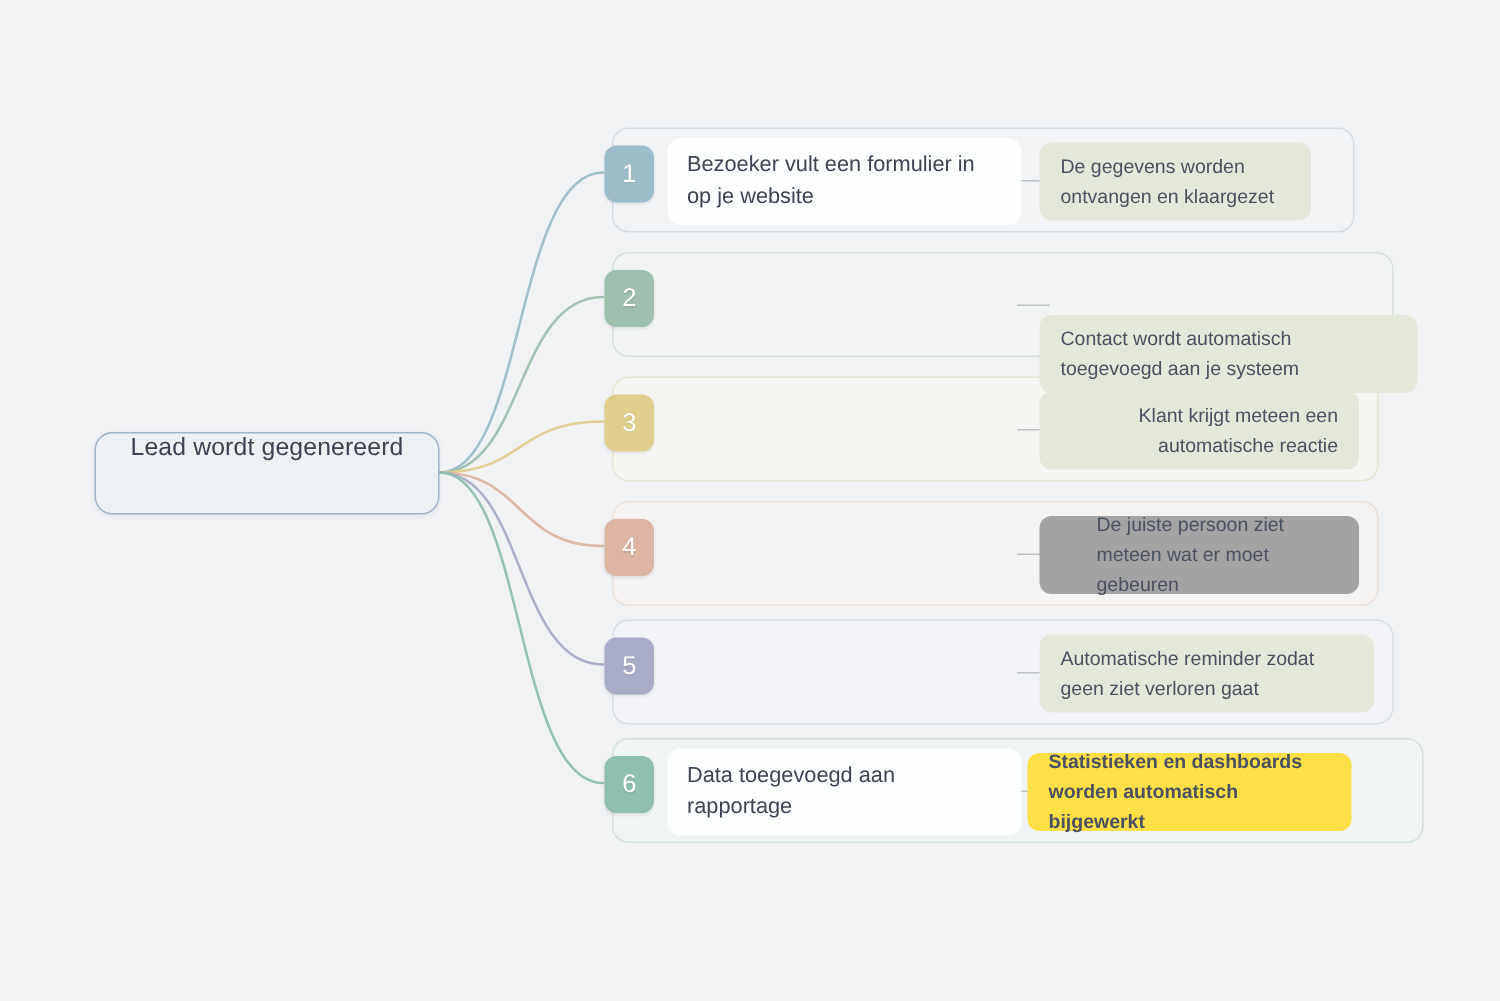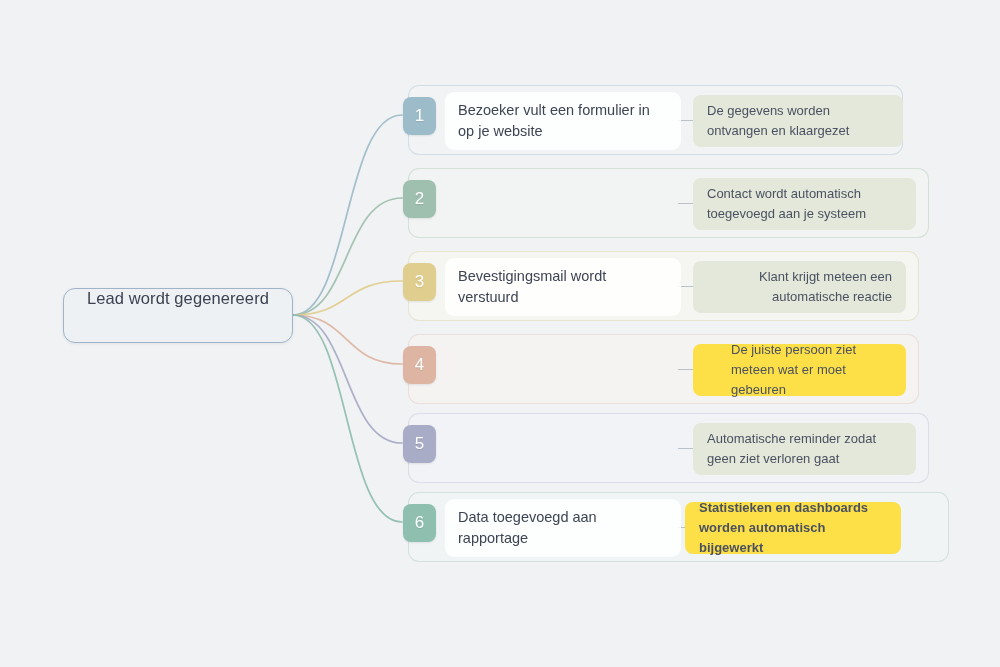--- a/index.html
+++ b/index.html
@@ -155,57 +155,54 @@
     <span id="root-label">Lead wordt gegenereerd</span>
   </div>
 
   <div id="branches">
       <div class="branch-row" style="top: 85px; width: 495px; background: rgba(240, 244, 246, 0.55); border-color: rgba(175, 195, 208, 0.45);">
         <div class="row-inner">
           <div class="bridge" style="left: 269px;"></div>
           <div class="main-card" style="width: 236px;">
             <span class="main-text">Bezoeker vult een formulier in op je website</span>
           </div>
-          <div class="detail-card" style="left: 284px; width: 210px; background: rgb(227, 232, 218);">
+          <div class="detail-card" style="left: 284px; width: 181px; background: rgb(227, 232, 218);">
             <span class="detail-text">De gegevens worden ontvangen en klaargezet</span>
           </div>
           <div class="badge" style="background: rgb(157, 188, 201);">
             <span>1</span>
           </div>
         </div>
       </div>
       <div class="branch-row" style="top: 168px; width: 521px; background: rgba(240, 245, 241, 0.55); border-color: rgba(178, 200, 185, 0.45);">
         <div class="row-inner">
           <div class="bridge" style="left: 269px;"></div>
-          <div class="detail-card" style="left: 284px; width: 223px; background: rgb(227, 232, 218);">
+          <div class="detail-card" style="left: 284px; width: 252px; background: rgb(227, 232, 218); margin-top: 32px;">
             <span class="detail-text">Contact wordt automatisch toegevoegd aan je systeem</span>
           </div>
           <div class="badge" style="background: rgb(159, 192, 174);">
             <span>2</span>
           </div>
         </div>
       </div>
       <div class="branch-row" style="top: 251px; width: 511px; background: rgba(248, 246, 238, 0.6); border-color: rgba(218, 208, 178, 0.48);">
         <div class="row-inner">
           <div class="bridge" style="left: 269px;"></div>
-          <div class="main-card" style="width: 236px;">
-            <span class="main-text">Bevestigingsmail wordt verstuurd</span>
-          </div>
           <div class="detail-card" style="left: 284px; width: 213px; background: rgb(227, 232, 218); text-align: right;">
             <span class="detail-text">Klant krijgt meteen een automatische reactie</span>
           </div>
           <div class="badge" style="background: rgb(224, 206, 142);">
             <span>3</span>
           </div>
         </div>
       </div>
       <div class="branch-row" style="top: 334px; width: 511px; background: rgba(249, 243, 240, 0.6); border-color: rgba(224, 200, 190, 0.48);">
         <div class="row-inner">
           <div class="bridge" style="left: 269px;"></div>
-          <div class="detail-card" style="left: 284px; width: 213px; background: #fde047; padding-left: 38px;">
+          <div class="detail-card" style="left: 284px; width: 213px; background: #a3a3a3; padding-left: 38px;">
             <span class="detail-text">De juiste persoon ziet meteen wat er moet gebeuren</span>
           </div>
           <div class="badge" style="background: rgb(221, 181, 162);">
             <span>4</span>
           </div>
         </div>
       </div>
       <div class="branch-row" style="top: 413px; width: 521px; background: rgba(243, 244, 248, 0.55); border-color: rgba(186, 190, 210, 0.42);">
         <div class="row-inner">
           <div class="bridge" style="left: 269px;"></div>

